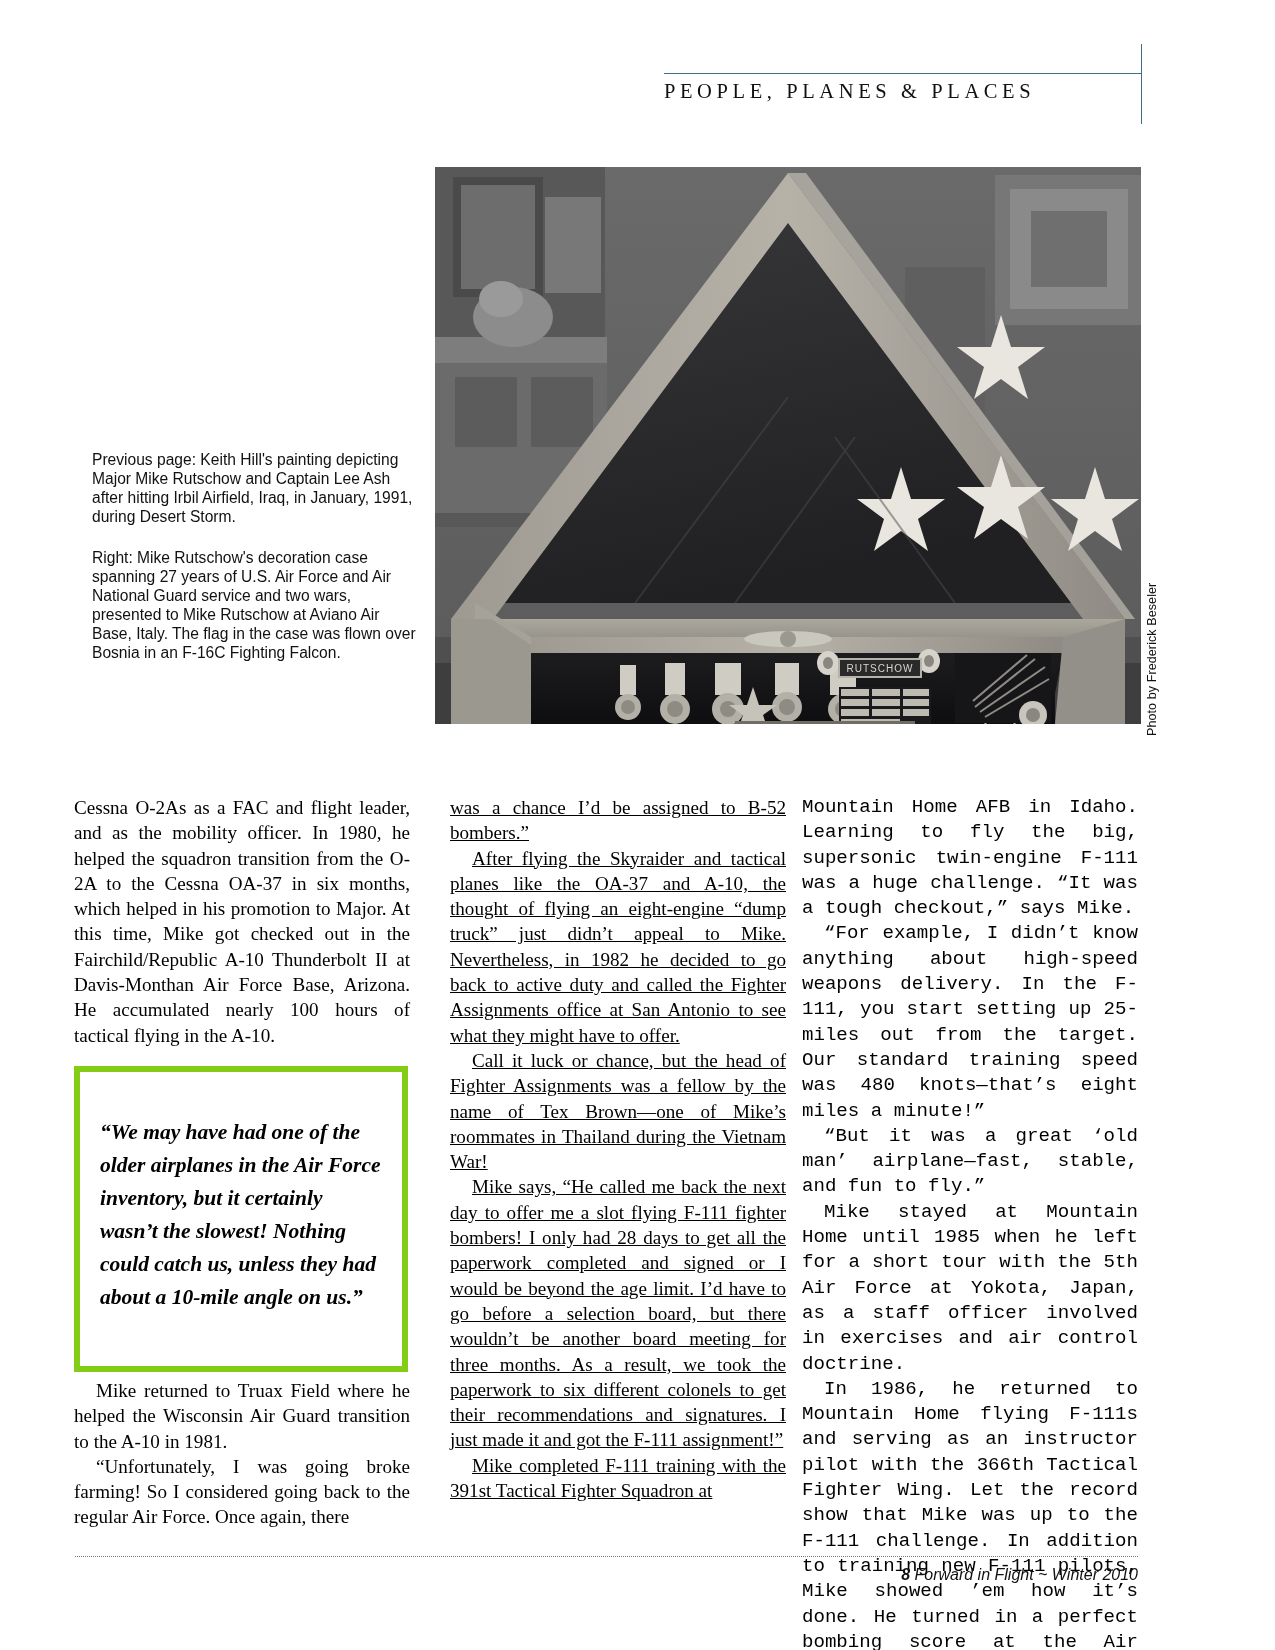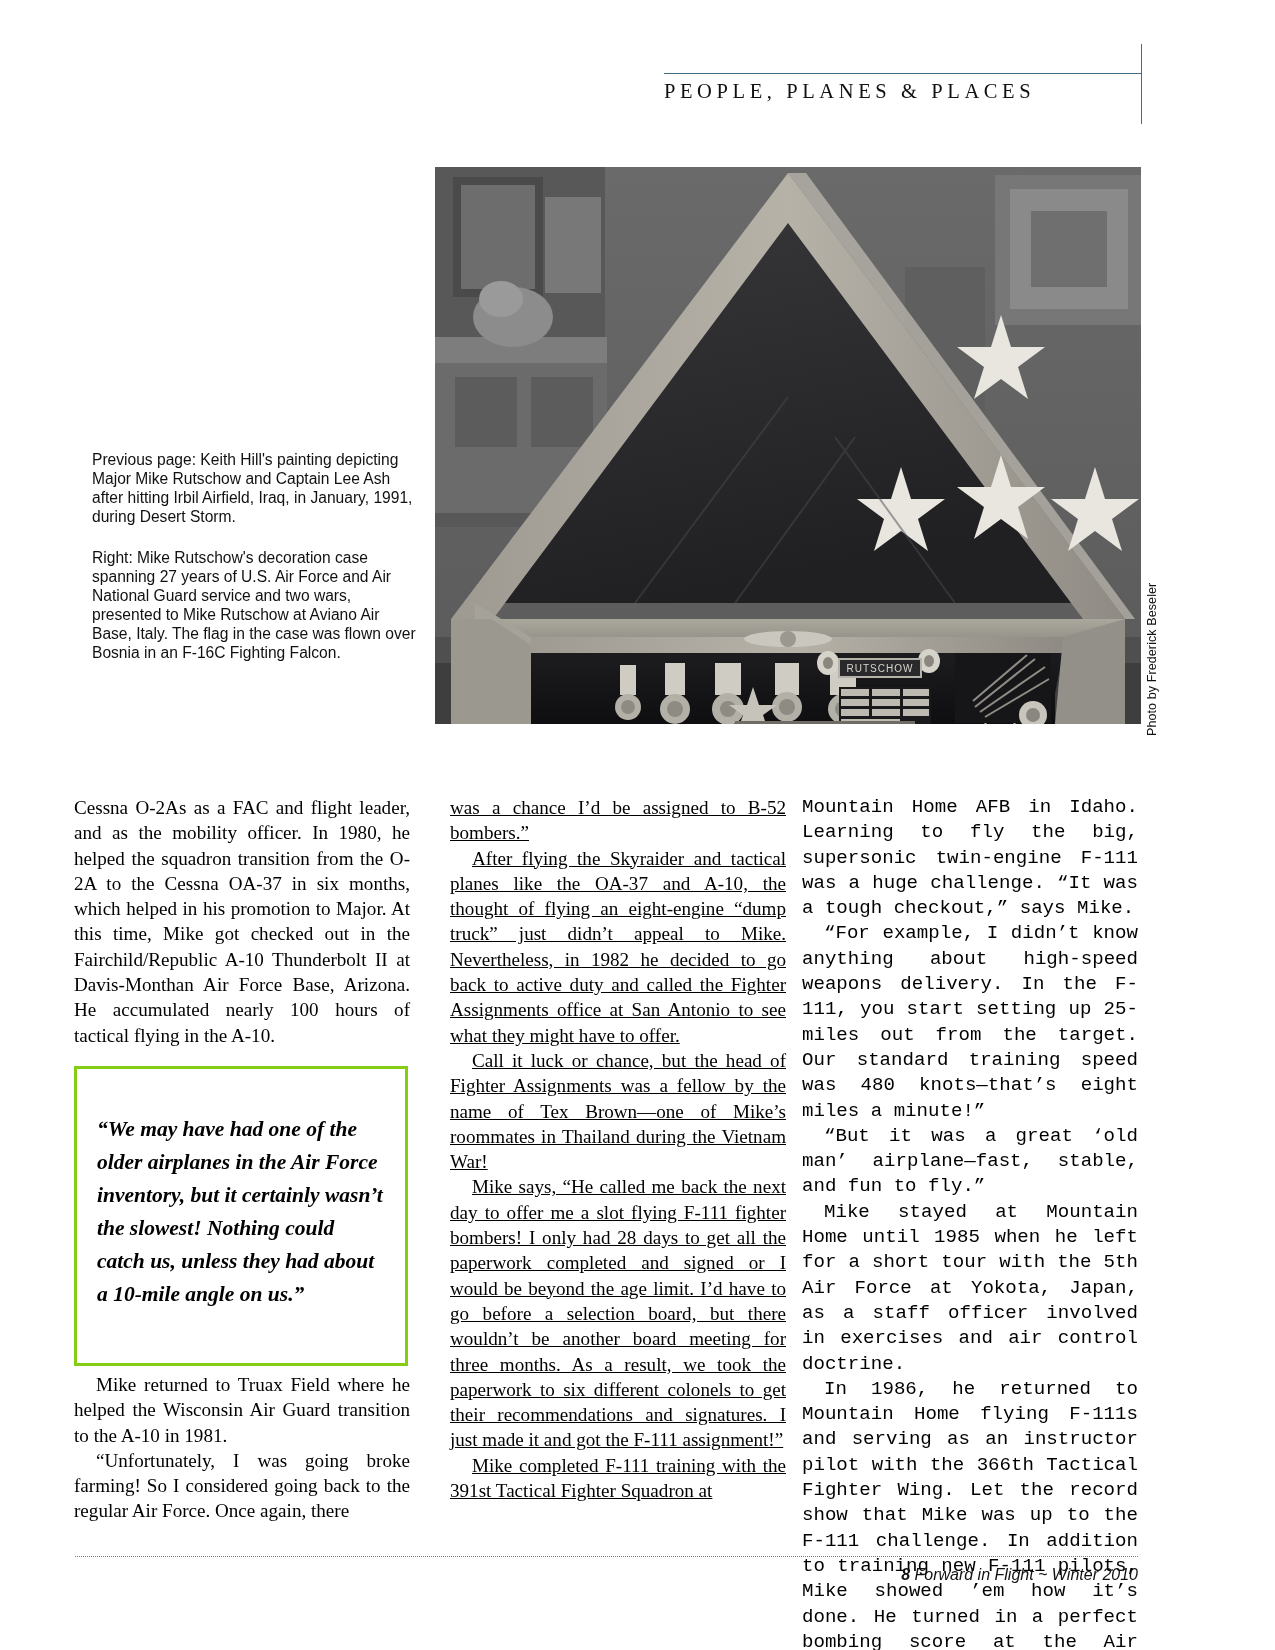--- a/index.html
+++ b/index.html
@@ -119,21 +119,21 @@
   }
   .col.c1 { left: 0px; }
   .col.c2 { left: 376px; text-decoration: underline; }
   .col.c3 { left: 728px; font-family: Liberation Mono, monospace; }
   .col p { margin: 0; }
   .col p.ind { text-indent: 22px; }
 
   
   .pullquote {
     margin: 18px 0 6px 0;
-    border: 3px solid #84cc16;
+    border: 6px solid #84cc16;
     width: 334px;
     box-sizing: border-box;
     padding: 44px 20px 52px 20px;
   }
   .pullquote p {
     margin: 0;
     font-family: "Liberation Serif", serif;
     font-weight: bold;
     font-style: italic;
     font-size: 21.5px;

